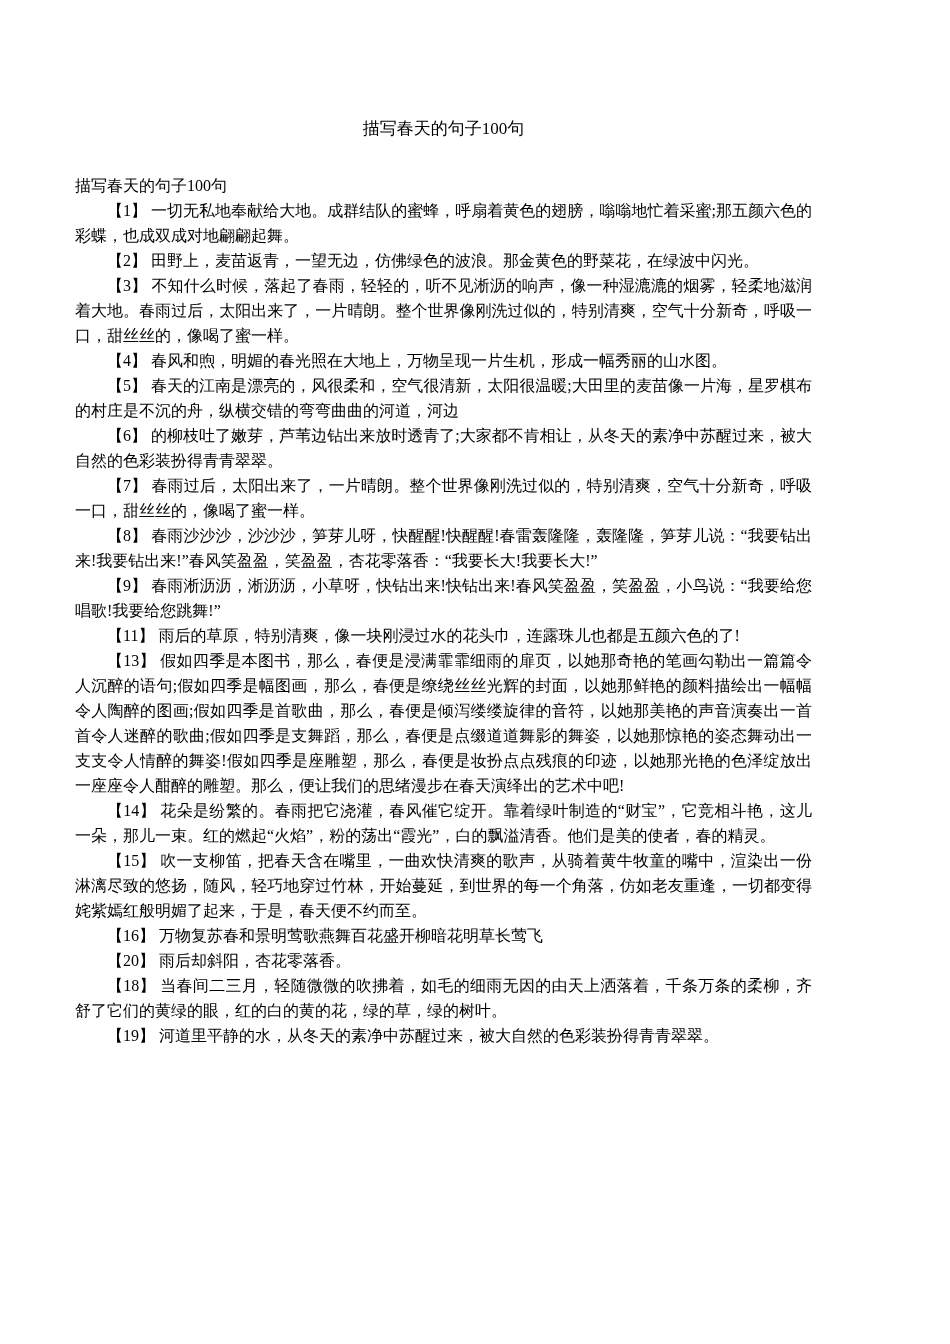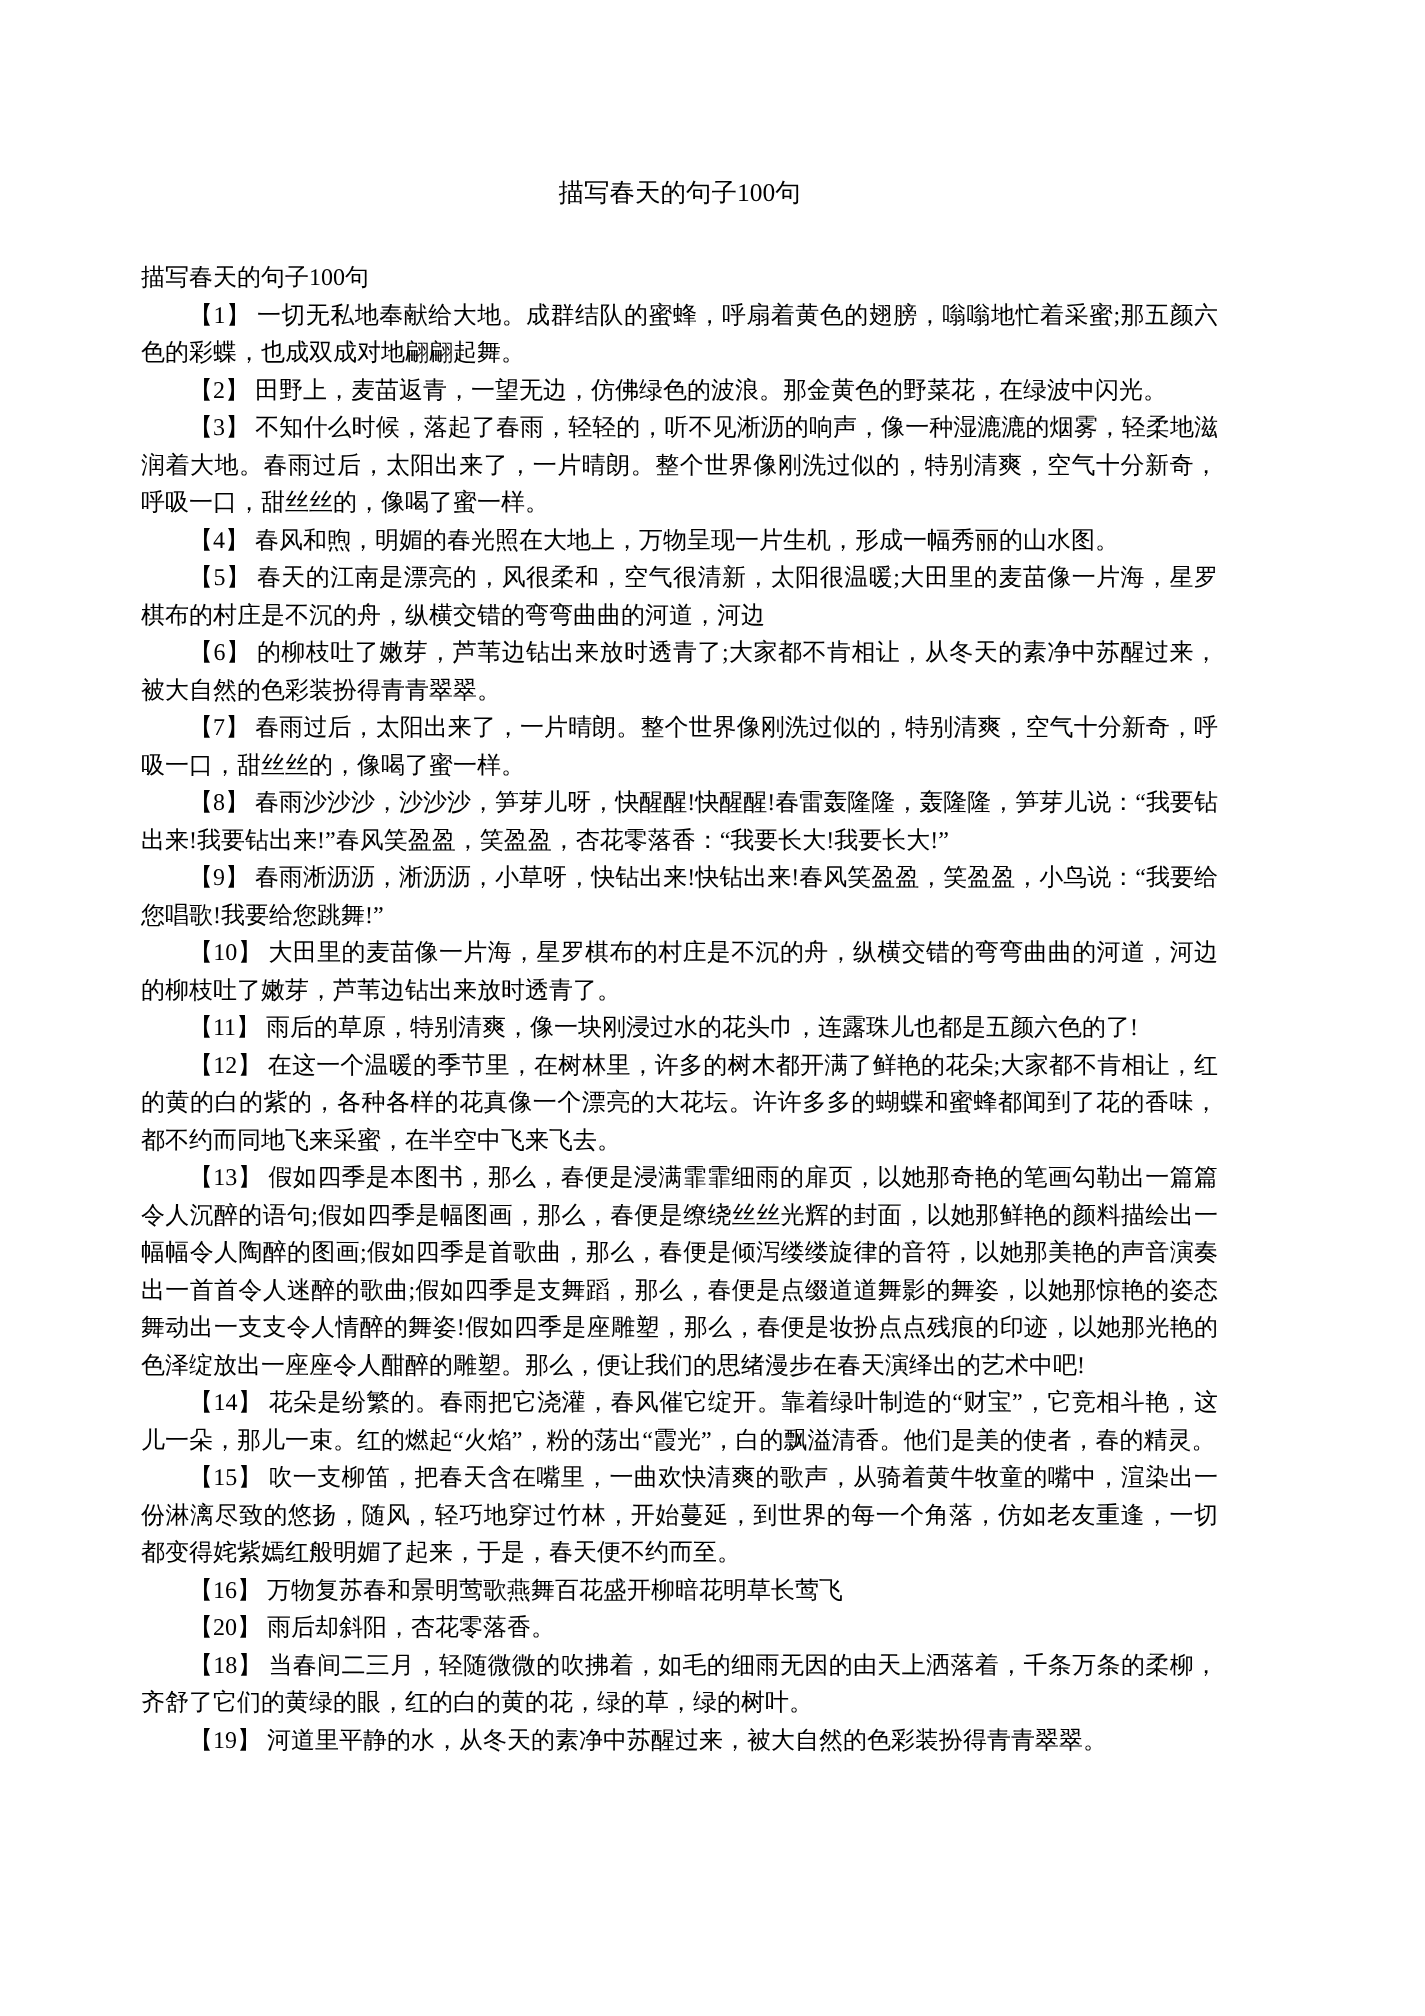--- a/index.html
+++ b/index.html
@@ -7,21 +7,21 @@
   body {
     width: 950px;
     height: 1344px;
     overflow: hidden;
     font-family: "Liberation Serif", "DejaVu Serif", serif;
     color: #000000;
   }
   .page {
     width: 950px;
     height: 1344px;
-    padding: 116px 138px 40px 94px;
+    padding: 116px 138px 40px 75px;
   }
   .doc-title {
     text-align: center;
     font-size: 17px;
     font-weight: normal;
     line-height: 25px;
     margin-bottom: 32px;
   }
   .subtitle {
     font-size: 16px;
@@ -46,23 +46,21 @@
   <div id="para-list">
       <p class="para"><span>【1】</span><span> 一切无私地奉献给大地。成群结队的蜜蜂，呼扇着黄色的翅膀，嗡嗡地忙着采蜜;那五颜六色的彩蝶，也成双成对地翩翩起舞。</span></p>
       <p class="para"><span>【2】</span><span> 田野上，麦苗返青，一望无边，仿佛绿色的波浪。那金黄色的野菜花，在绿波中闪光。</span></p>
       <p class="para"><span>【3】</span><span> 不知什么时候，落起了春雨，轻轻的，听不见淅沥的响声，像一种湿漉漉的烟雾，轻柔地滋润着大地。春雨过后，太阳出来了，一片晴朗。整个世界像刚洗过似的，特别清爽，空气十分新奇，呼吸一口，甜丝丝的，像喝了蜜一样。</span></p>
       <p class="para"><span>【4】</span><span> 春风和煦，明媚的春光照在大地上，万物呈现一片生机，形成一幅秀丽的山水图。</span></p>
       <p class="para"><span>【5】</span><span> 春天的江南是漂亮的，风很柔和，空气很清新，太阳很温暖;大田里的麦苗像一片海，星罗棋布的村庄是不沉的舟，纵横交错的弯弯曲曲的河道，河边</span></p>
       <p class="para"><span>【6】</span><span> 的柳枝吐了嫩芽，芦苇边钻出来放时透青了;大家都不肯相让，从冬天的素净中苏醒过来，被大自然的色彩装扮得青青翠翠。</span></p>
       <p class="para"><span>【7】</span><span> 春雨过后，太阳出来了，一片晴朗。整个世界像刚洗过似的，特别清爽，空气十分新奇，呼吸一口，甜丝丝的，像喝了蜜一样。</span></p>
       <p class="para"><span>【8】</span><span> 春雨沙沙沙，沙沙沙，笋芽儿呀，快醒醒!快醒醒!春雷轰隆隆，轰隆隆，笋芽儿说：“我要钻出来!我要钻出来!”春风笑盈盈，笑盈盈，杏花零落香：“我要长大!我要长大!”</span></p>
       <p class="para"><span>【9】</span><span> 春雨淅沥沥，淅沥沥，小草呀，快钻出来!快钻出来!春风笑盈盈，笑盈盈，小鸟说：“我要给您唱歌!我要给您跳舞!”</span></p>
-      <p class="para"><span>【10】</span><span> 大田里的麦苗像一片海，星罗棋布的村庄是不沉的舟，纵横交错的弯弯曲曲的河道，河边的柳枝吐了嫩芽，芦苇边钻出来放时透青了。</span></p>
       <p class="para"><span>【11】</span><span> 雨后的草原，特别清爽，像一块刚浸过水的花头巾，连露珠儿也都是五颜六色的了!</span></p>
-      <p class="para"><span>【12】</span><span> 在这一个温暖的季节里，在树林里，许多的树木都开满了鲜艳的花朵;大家都不肯相让，红的黄的白的紫的，各种各样的花真像一个漂亮的大花坛。许许多多的蝴蝶和蜜蜂都闻到了花的香味，都不约而同地飞来采蜜，在半空中飞来飞去。</span></p>
       <p class="para"><span>【13】</span><span> 假如四季是本图书，那么，春便是浸满霏霏细雨的扉页，以她那奇艳的笔画勾勒出一篇篇令人沉醉的语句;假如四季是幅图画，那么，春便是缭绕丝丝光辉的封面，以她那鲜艳的颜料描绘出一幅幅令人陶醉的图画;假如四季是首歌曲，那么，春便是倾泻缕缕旋律的音符，以她那美艳的声音演奏出一首首令人迷醉的歌曲;假如四季是支舞蹈，那么，春便是点缀道道舞影的舞姿，以她那惊艳的姿态舞动出一支支令人情醉的舞姿!假如四季是座雕塑，那么，春便是妆扮点点残痕的印迹，以她那光艳的色泽绽放出一座座令人酣醉的雕塑。那么，便让我们的思绪漫步在春天演绎出的艺术中吧!</span></p>
       <p class="para"><span>【14】</span><span> 花朵是纷繁的。春雨把它浇灌，春风催它绽开。靠着绿叶制造的“财宝”，它竞相斗艳，这儿一朵，那儿一束。红的燃起“火焰”，粉的荡出“霞光”，白的飘溢清香。他们是美的使者，春的精灵。</span></p>
       <p class="para"><span>【15】</span><span> 吹一支柳笛，把春天含在嘴里，一曲欢快清爽的歌声，从骑着黄牛牧童的嘴中，渲染出一份淋漓尽致的悠扬，随风，轻巧地穿过竹林，开始蔓延，到世界的每一个角落，仿如老友重逢，一切都变得姹紫嫣红般明媚了起来，于是，春天便不约而至。</span></p>
       <p class="para"><span>【16】</span><span> 万物复苏春和景明莺歌燕舞百花盛开柳暗花明草长莺飞</span></p>
       <p class="para"><span>【20】</span><span> 雨后却斜阳，杏花零落香。</span></p>
       <p class="para"><span>【18】</span><span> 当春间二三月，轻随微微的吹拂着，如毛的细雨无因的由天上洒落着，千条万条的柔柳，齐舒了它们的黄绿的眼，红的白的黄的花，绿的草，绿的树叶。</span></p>
       <p class="para"><span>【19】</span><span> 河道里平静的水，从冬天的素净中苏醒过来，被大自然的色彩装扮得青青翠翠。</span></p>
     </div>
 </div>
 

